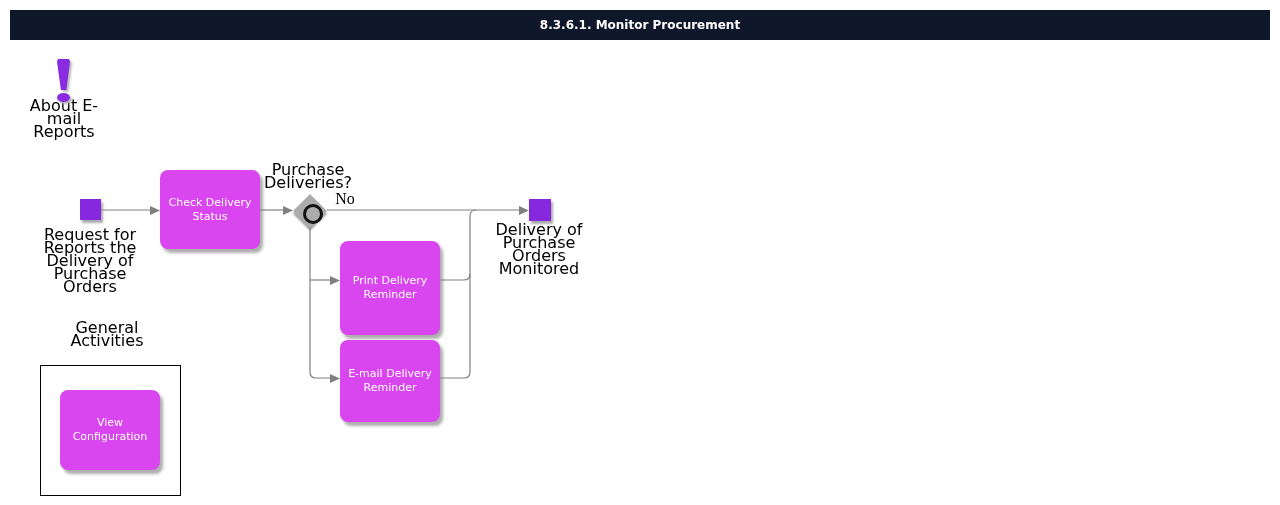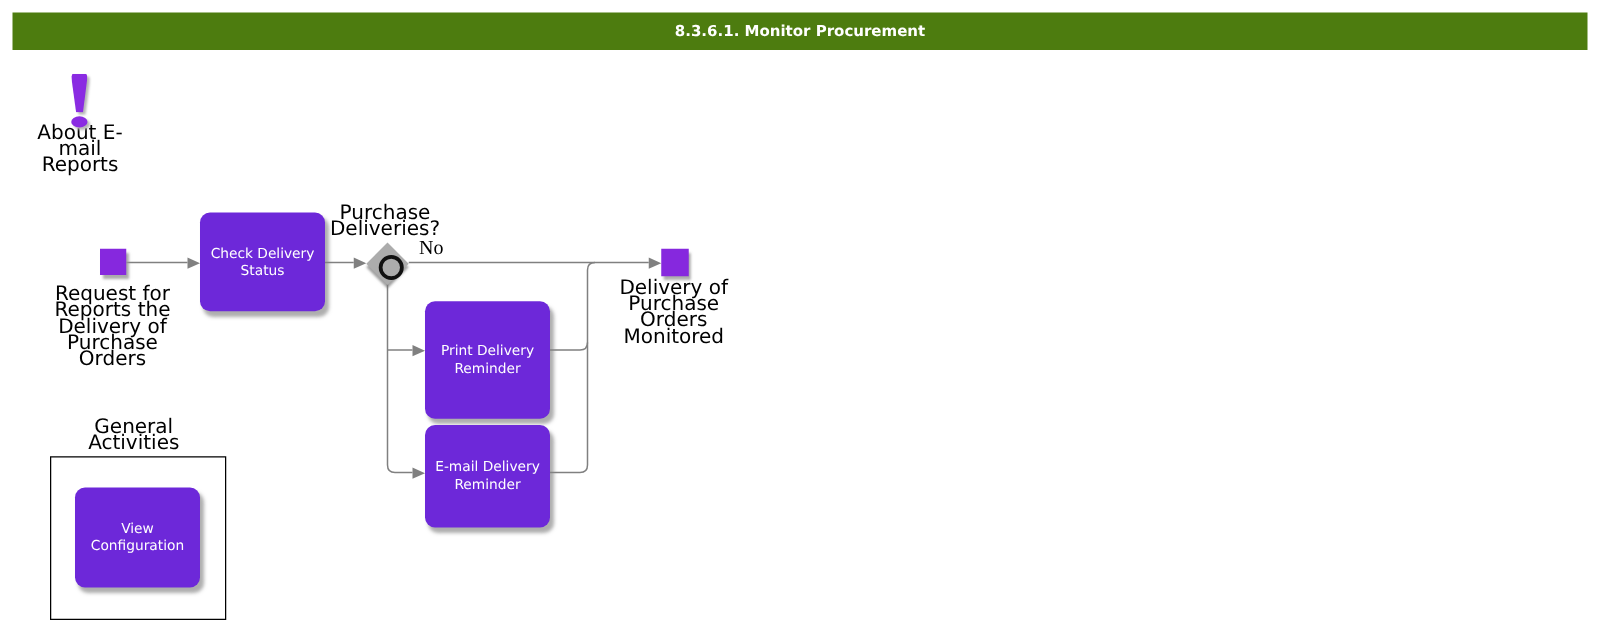--- a/index.html
+++ b/index.html
@@ -4,31 +4,31 @@
 <style>
   html,body{margin:0;padding:0;}
   body{
     width:1280px;height:505px;position:relative;background:#ffffff;
     font-family:"DejaVu Sans","Liberation Sans",sans-serif;color:#000;
     overflow:hidden;
   }
   
   .header-bar{
     position:absolute;left:10px;top:10px;width:1260px;height:30px;
-    background:#4d7c0f;display:flex;align-items:center;justify-content:center;
+    background:#0f172a;display:flex;align-items:center;justify-content:center;
   }
   .header-bar .title{color:#fff;font-size:12px;font-weight:bold;letter-spacing:0;}
   
   .lbl{
     position:absolute;font-size:16px;line-height:13px;text-align:center;
     white-space:pre-line;color:#000;
   }
   
   .task{
-    position:absolute;width:100px;background:#6d28d9;border-radius:8px;
+    position:absolute;width:100px;background:#d946ef;border-radius:8px;
     color:#fff;font-size:11px;line-height:14px;text-align:center;
     display:flex;align-items:center;justify-content:center;white-space:pre-line;
     box-shadow:3px 4px 3px rgba(130,130,130,0.65);cursor:pointer;z-index:3;
   }
   .event-square{
     position:absolute;width:21px;height:21px;background:#8628DE;
     box-shadow:2px 3px 2px rgba(150,150,150,0.8);cursor:pointer;z-index:3;
   }
   .diamond{
     position:absolute;left:298px;top:199px;width:24px;height:24px;
@@ -118,19 +118,19 @@
   <span>E-mail Delivery
 Reminder</span>
 </div>
 
 <div class="event-square" style="left:529px;top:199px;width:22px;height:22px;"></div>
 <div class="lbl" style="left:489px;top:223px;width:100px;">Delivery of
 Purchase
 Orders
 Monitored</div>
 
-<div class="lbl" style="left:57px;top:334px;width:100px;">General
+<div class="lbl" style="left:57px;top:321px;width:100px;">General
 Activities</div>
 <div class="general-box"></div>
 <div class="task" style="left:60px;top:390px;height:80px;z-index:3;justify-content:center;">
   <span>View
 Configuration</span>
 </div>
 
 </body></html>

